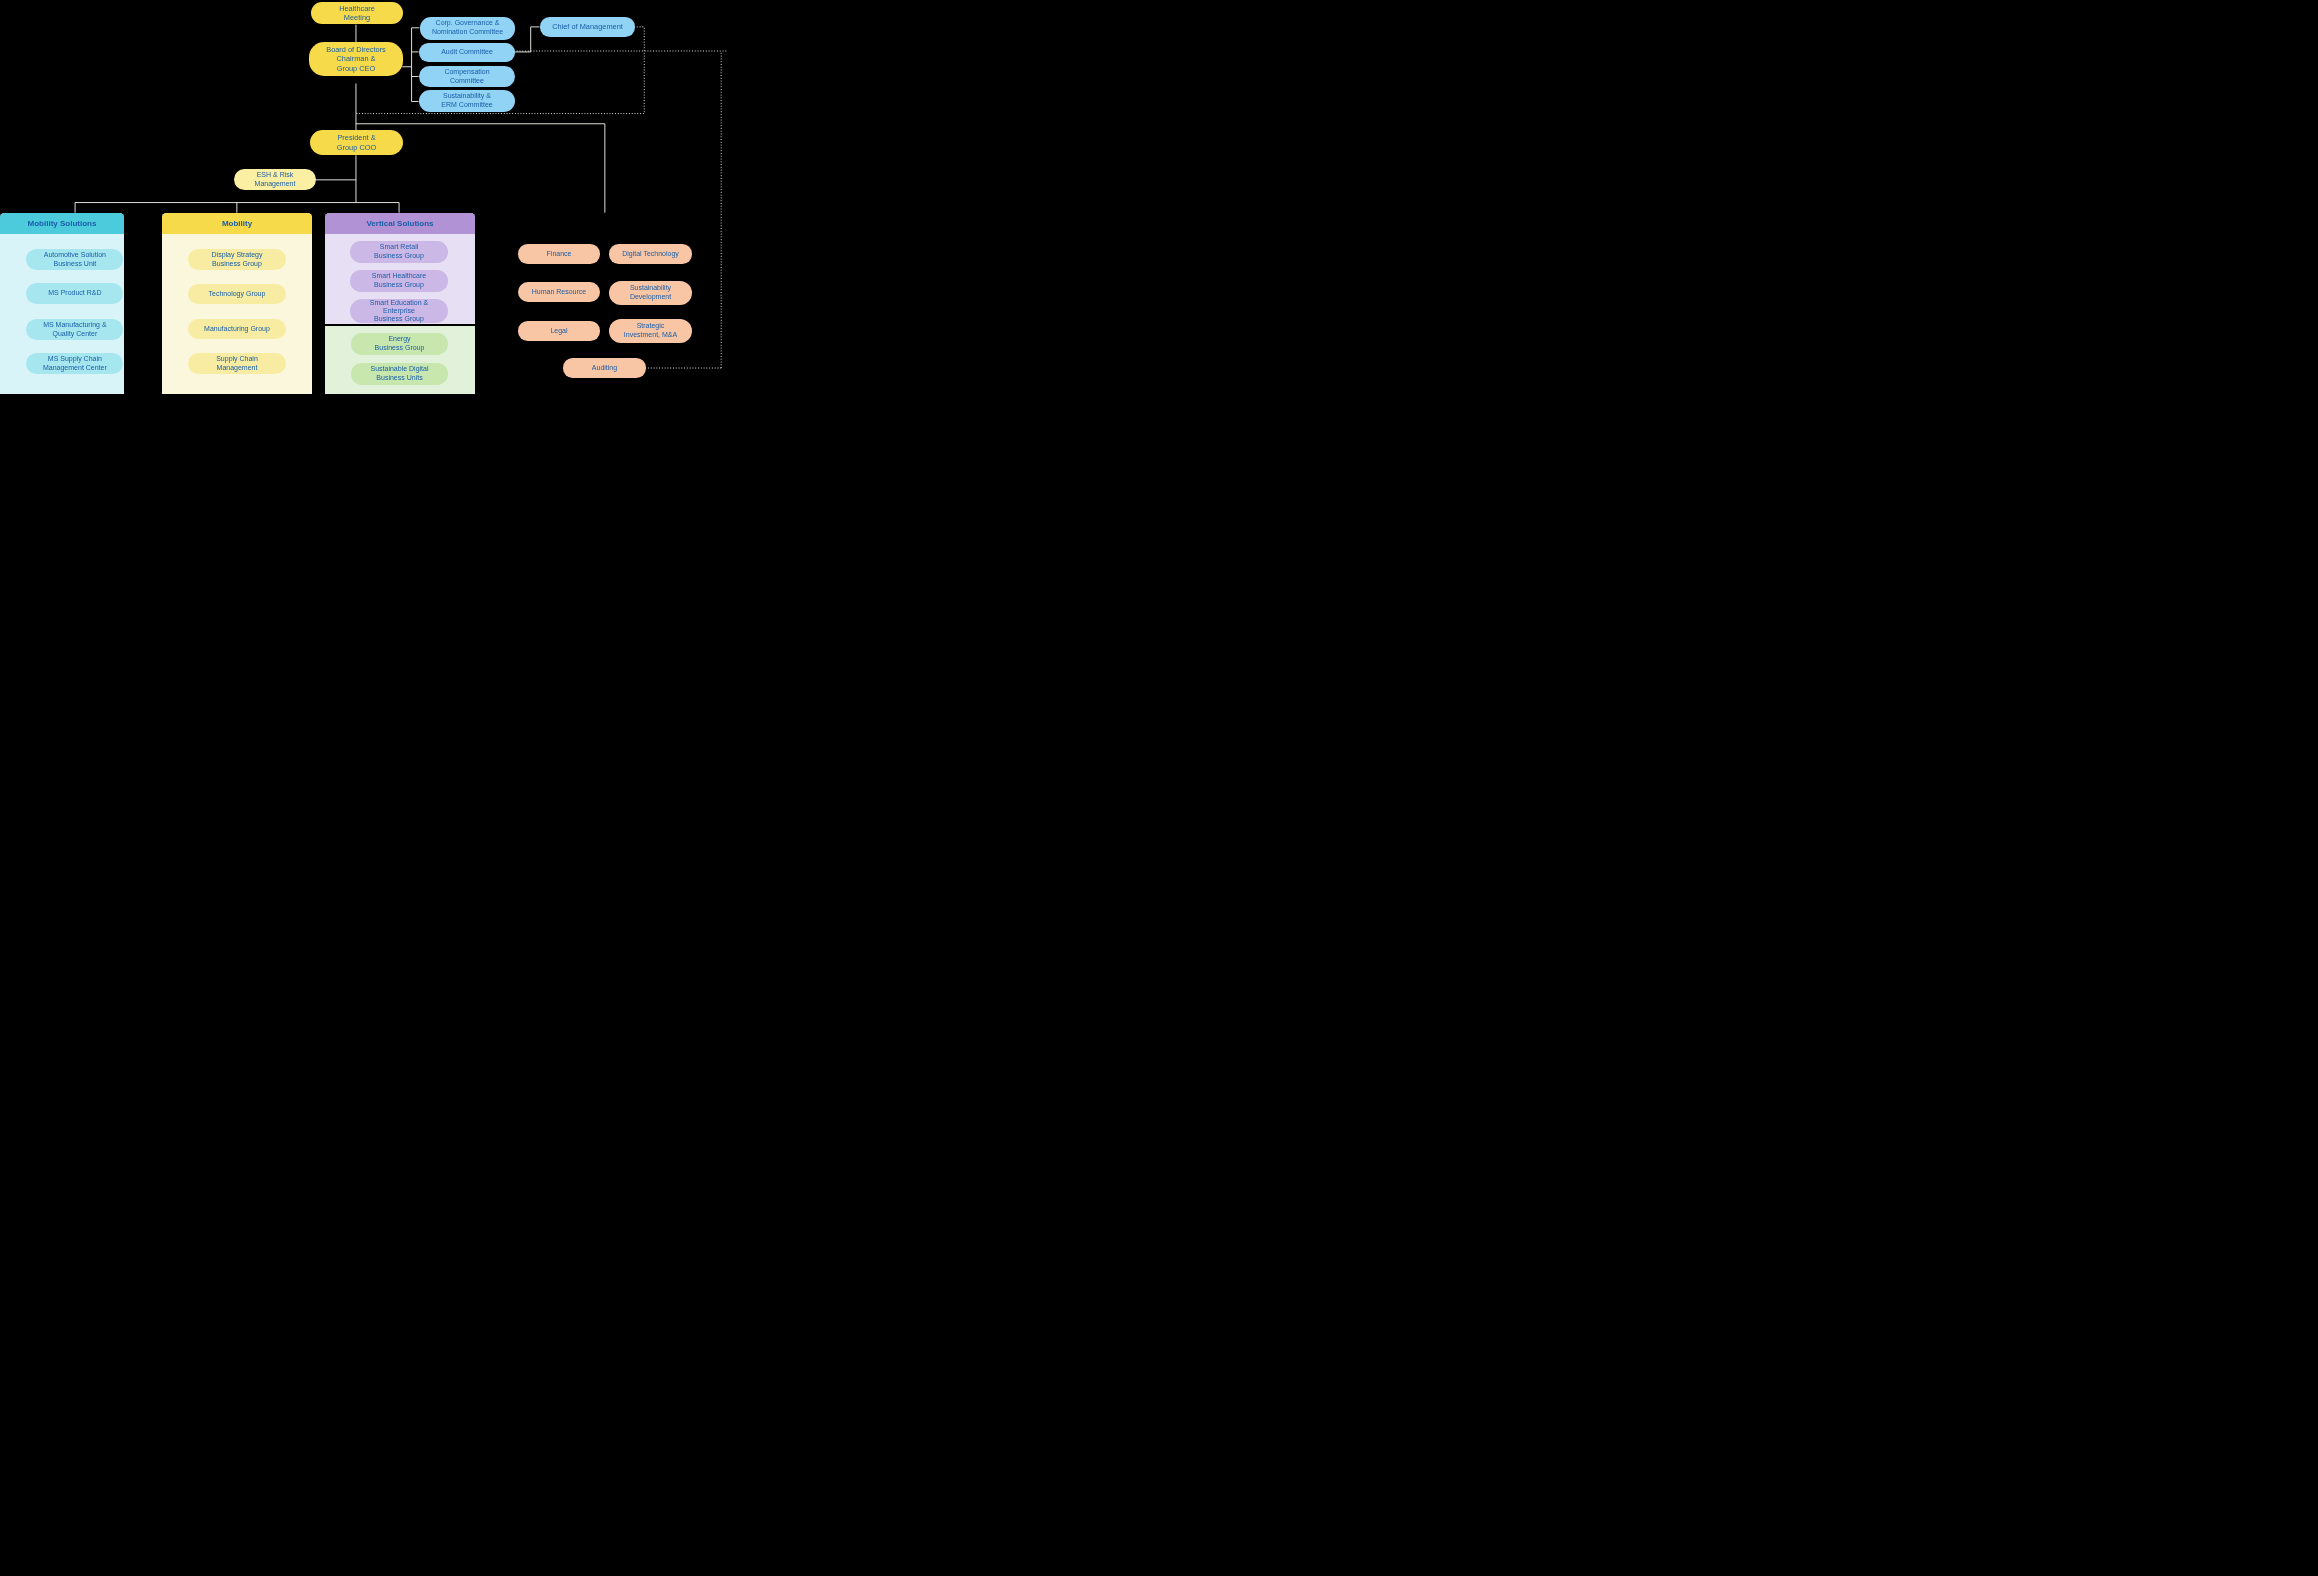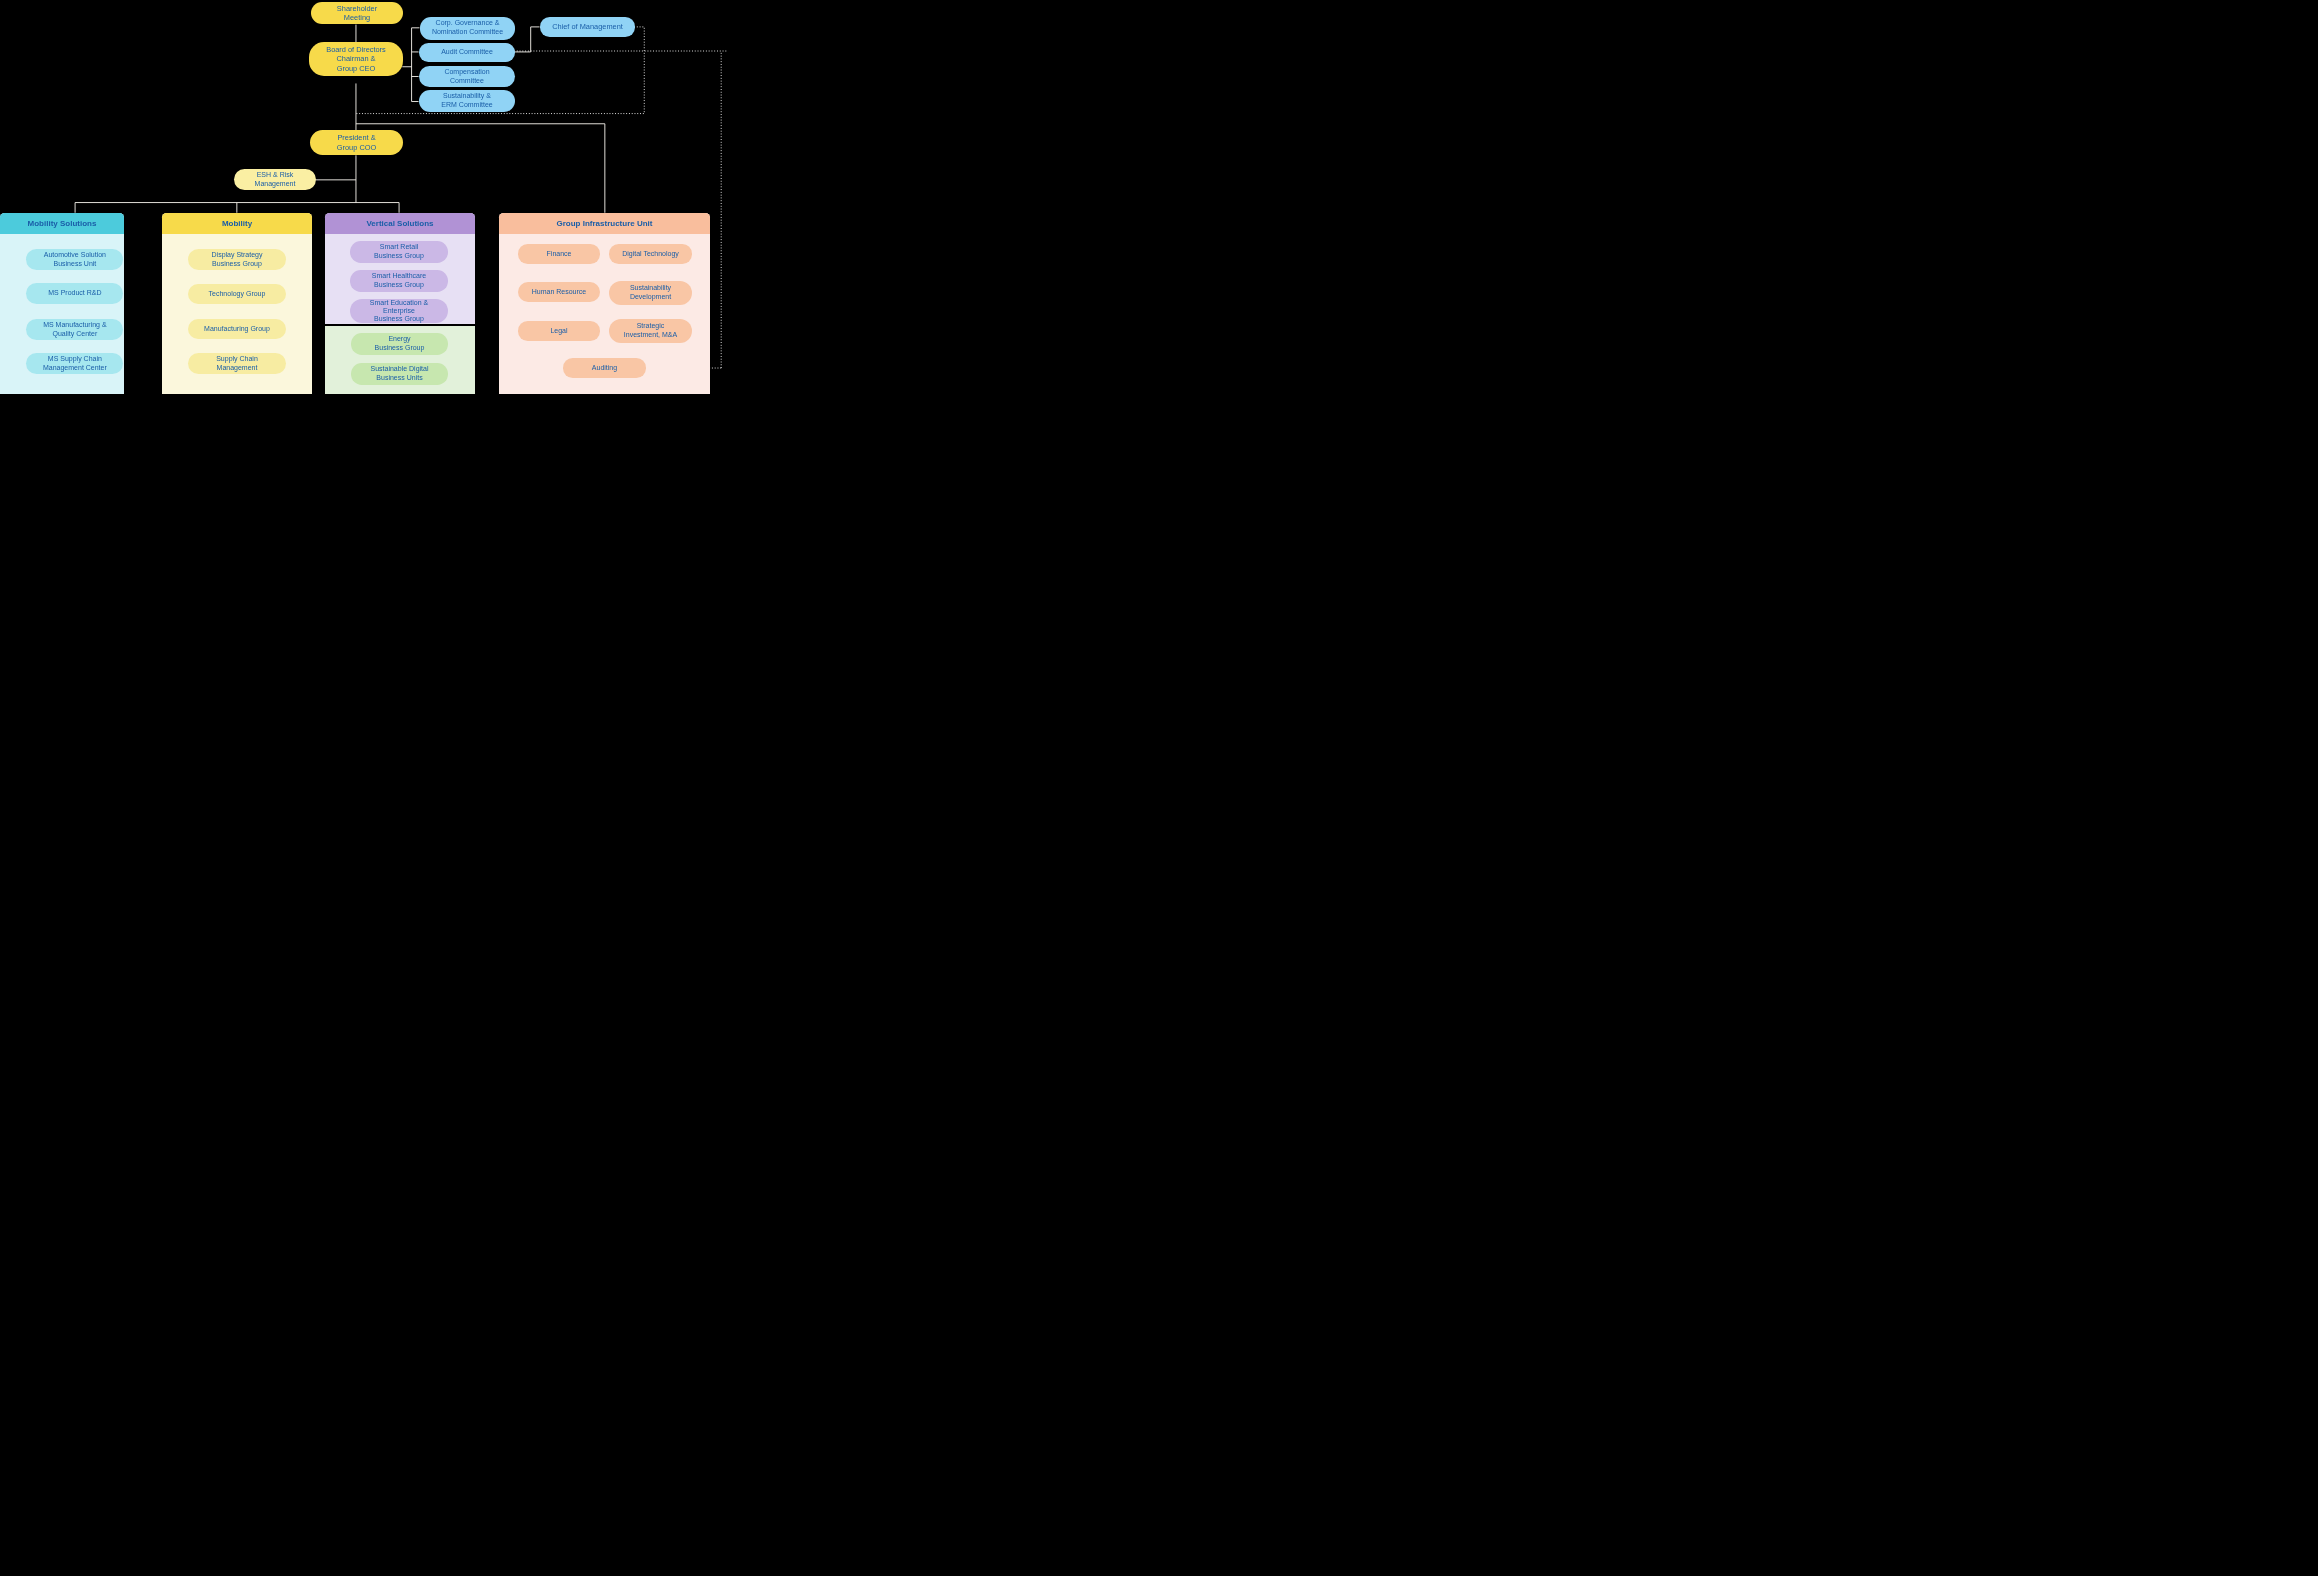--- a/index.html
+++ b/index.html
@@ -55,21 +55,21 @@
       <path d="M768 267 H1305 V459"></path>
     </g>
     <g class="dotted-lines">
       <path d="M1368 58 H1390 V245 H769"></path>
       <path d="M1109 110 H1568"></path>
       <path d="M1392 794 H1556"></path>
       <path d="M1556 794 V111"></path>
     </g>
   </svg>
 
-  <div class="pill yellow" style="left:311px;top:2.3px;width:92px;height:22px;border-radius:11px;font-size:7.4px;">Shareholder
+  <div class="pill yellow" style="left:311px;top:2.3px;width:92px;height:22px;border-radius:11px;font-size:7.4px;">Healthcare
 Meeting</div>
 
   <div class="pill yellow" style="left:309px;top:42px;width:94px;height:34px;border-radius:15px;font-size:7.4px;">Board of Directors
 Chairman &amp;
 Group CEO</div>
 
   <div class="pill blue" style="left:420px;top:16.7px;width:95px;height:23px;border-radius:11px;">Corp. Governance &amp;
 Nomination Committee</div>
   <div class="pill blue" style="left:419px;top:43px;width:96px;height:19px;border-radius:9.3px;">Audit Committee</div>
   <div class="pill blue" style="left:419px;top:66px;width:96px;height:21.3px;border-radius:10.7px;">Compensation
@@ -116,23 +116,20 @@
   <div class="pill purple-pill" style="left:350px;top:299px;width:98px;height:24px;border-radius:12px;line-height:1.15;">Smart Education &amp;
 Enterprise
 Business Group</div>
 
   <div class="sub-block" style="left:325px;top:326px;width:150px;height:68px;background:var(--green-body,#E2F1DA);"></div>
   <div class="pill green-pill" style="left:351px;top:333px;width:97px;height:22px;border-radius:10.7px;">Energy
 Business Group</div>
   <div class="pill green-pill" style="left:351px;top:363px;width:97px;height:22px;border-radius:10.7px;">Sustainable Digital
 Business Units</div>
 
-  <div class="group" style="left:499px;top:213px;width:211px;height:181px;background:var(--orange-body,#FCEAE5);">
-    <div class="group-header" style="background:var(--orange-header,#F9BE9D);">Group Infrastructure Unit</div>
-  </div>
   <div class="pill orange-pill" style="left:518px;top:244px;width:82px;height:20px;border-radius:9.7px;">Finance</div>
   <div class="pill orange-pill" style="left:609px;top:244px;width:83px;height:20px;border-radius:9.7px;">Digital Technology</div>
   <div class="pill orange-pill" style="left:518px;top:282px;width:82px;height:20.4px;border-radius:10.2px;">Human Resource</div>
   <div class="pill orange-pill" style="left:609px;top:281px;width:83px;height:24px;border-radius:12px;">Sustainability
 Development</div>
   <div class="pill orange-pill" style="left:518px;top:321px;width:82px;height:20px;border-radius:9.7px;">Legal</div>
   <div class="pill orange-pill" style="left:609px;top:319px;width:83px;height:24px;border-radius:12px;">Strategic
 Investment, M&amp;A</div>
   <div class="pill orange-pill" style="left:563px;top:358px;width:83px;height:20px;border-radius:9.7px;">Auditing</div>
 

